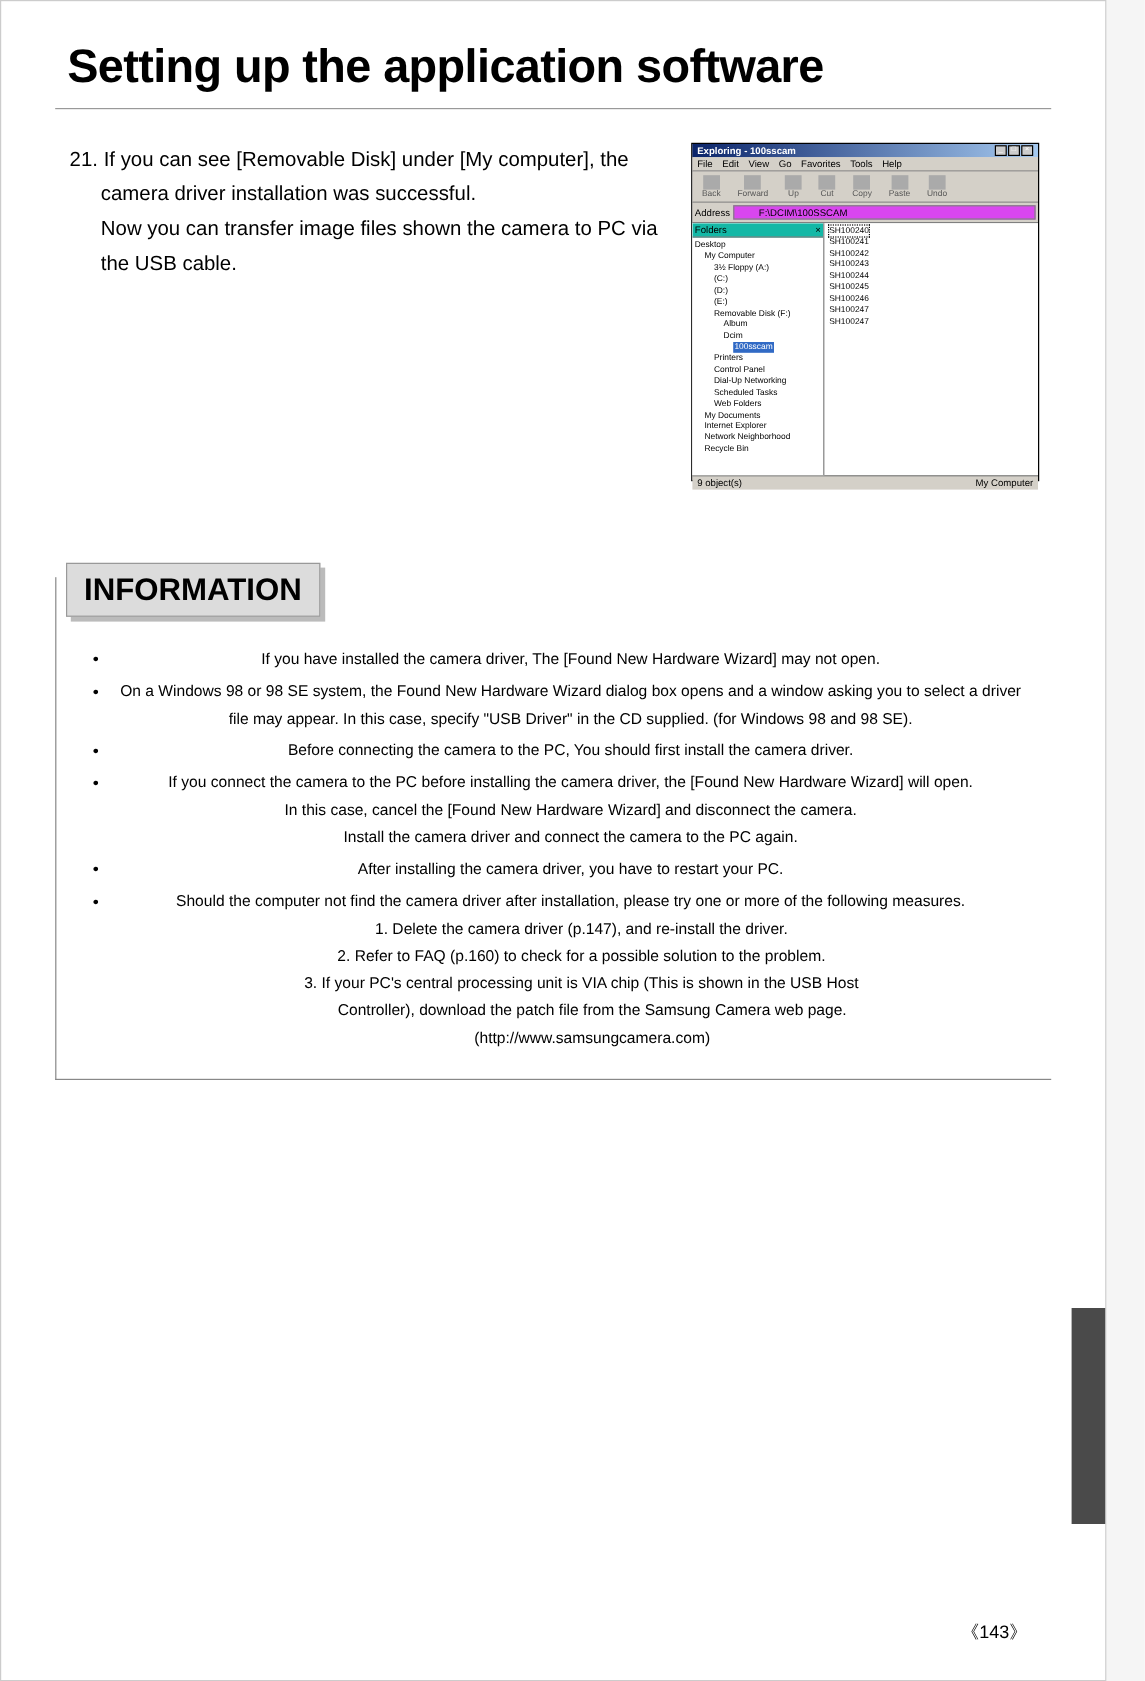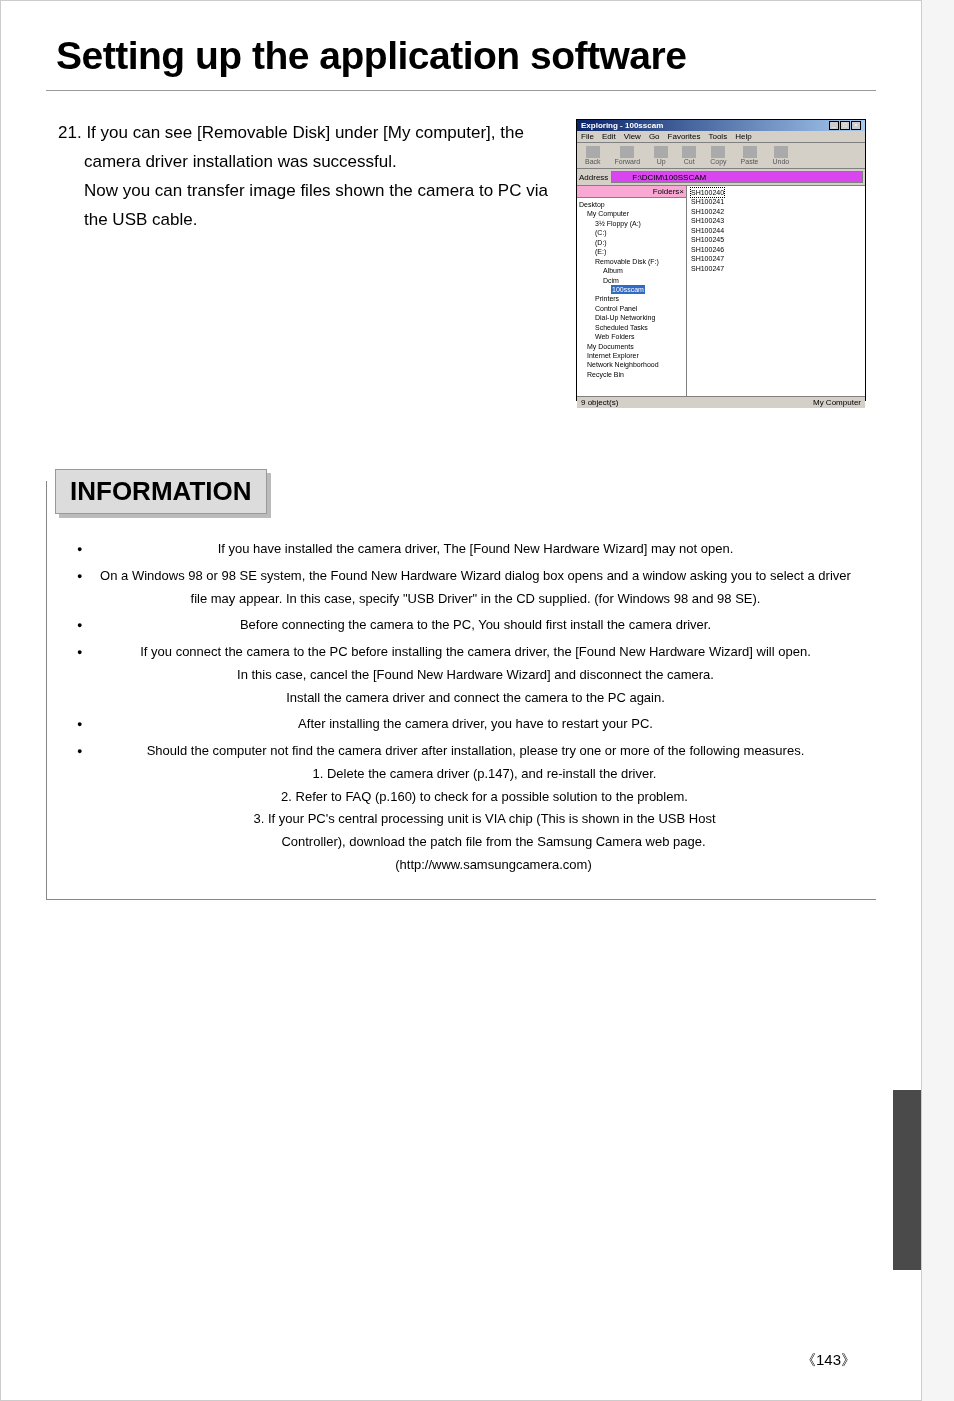--- a/index.html
+++ b/index.html
@@ -131,25 +131,25 @@
       height: 210px;
       background: #fff;
     }
     .ss-folders {
       width: 110px;
       background: #fff;
       border-right: 1px solid #808080;
       overflow: hidden;
     }
     .ss-folders-head {
-      background: #f9a8d4;
+      background: #14b8a6;
       padding: 1px 2px;
       font-size: 8px;
       display: flex;
-      justify-content: flex-end;
+      justify-content: space-between;
       border-bottom: 1px solid #808080;
     }
     .ss-tree {
       padding: 2px;
       font-size: 7px;
       line-height: 1.35;
     }
     .ss-tree-item { white-space: nowrap; }
     .ss-tree-item.sel { background: #316ac5; color: #fff; display: inline-block; padding: 0 1px;}
     .indent1 { padding-left: 8px; }

